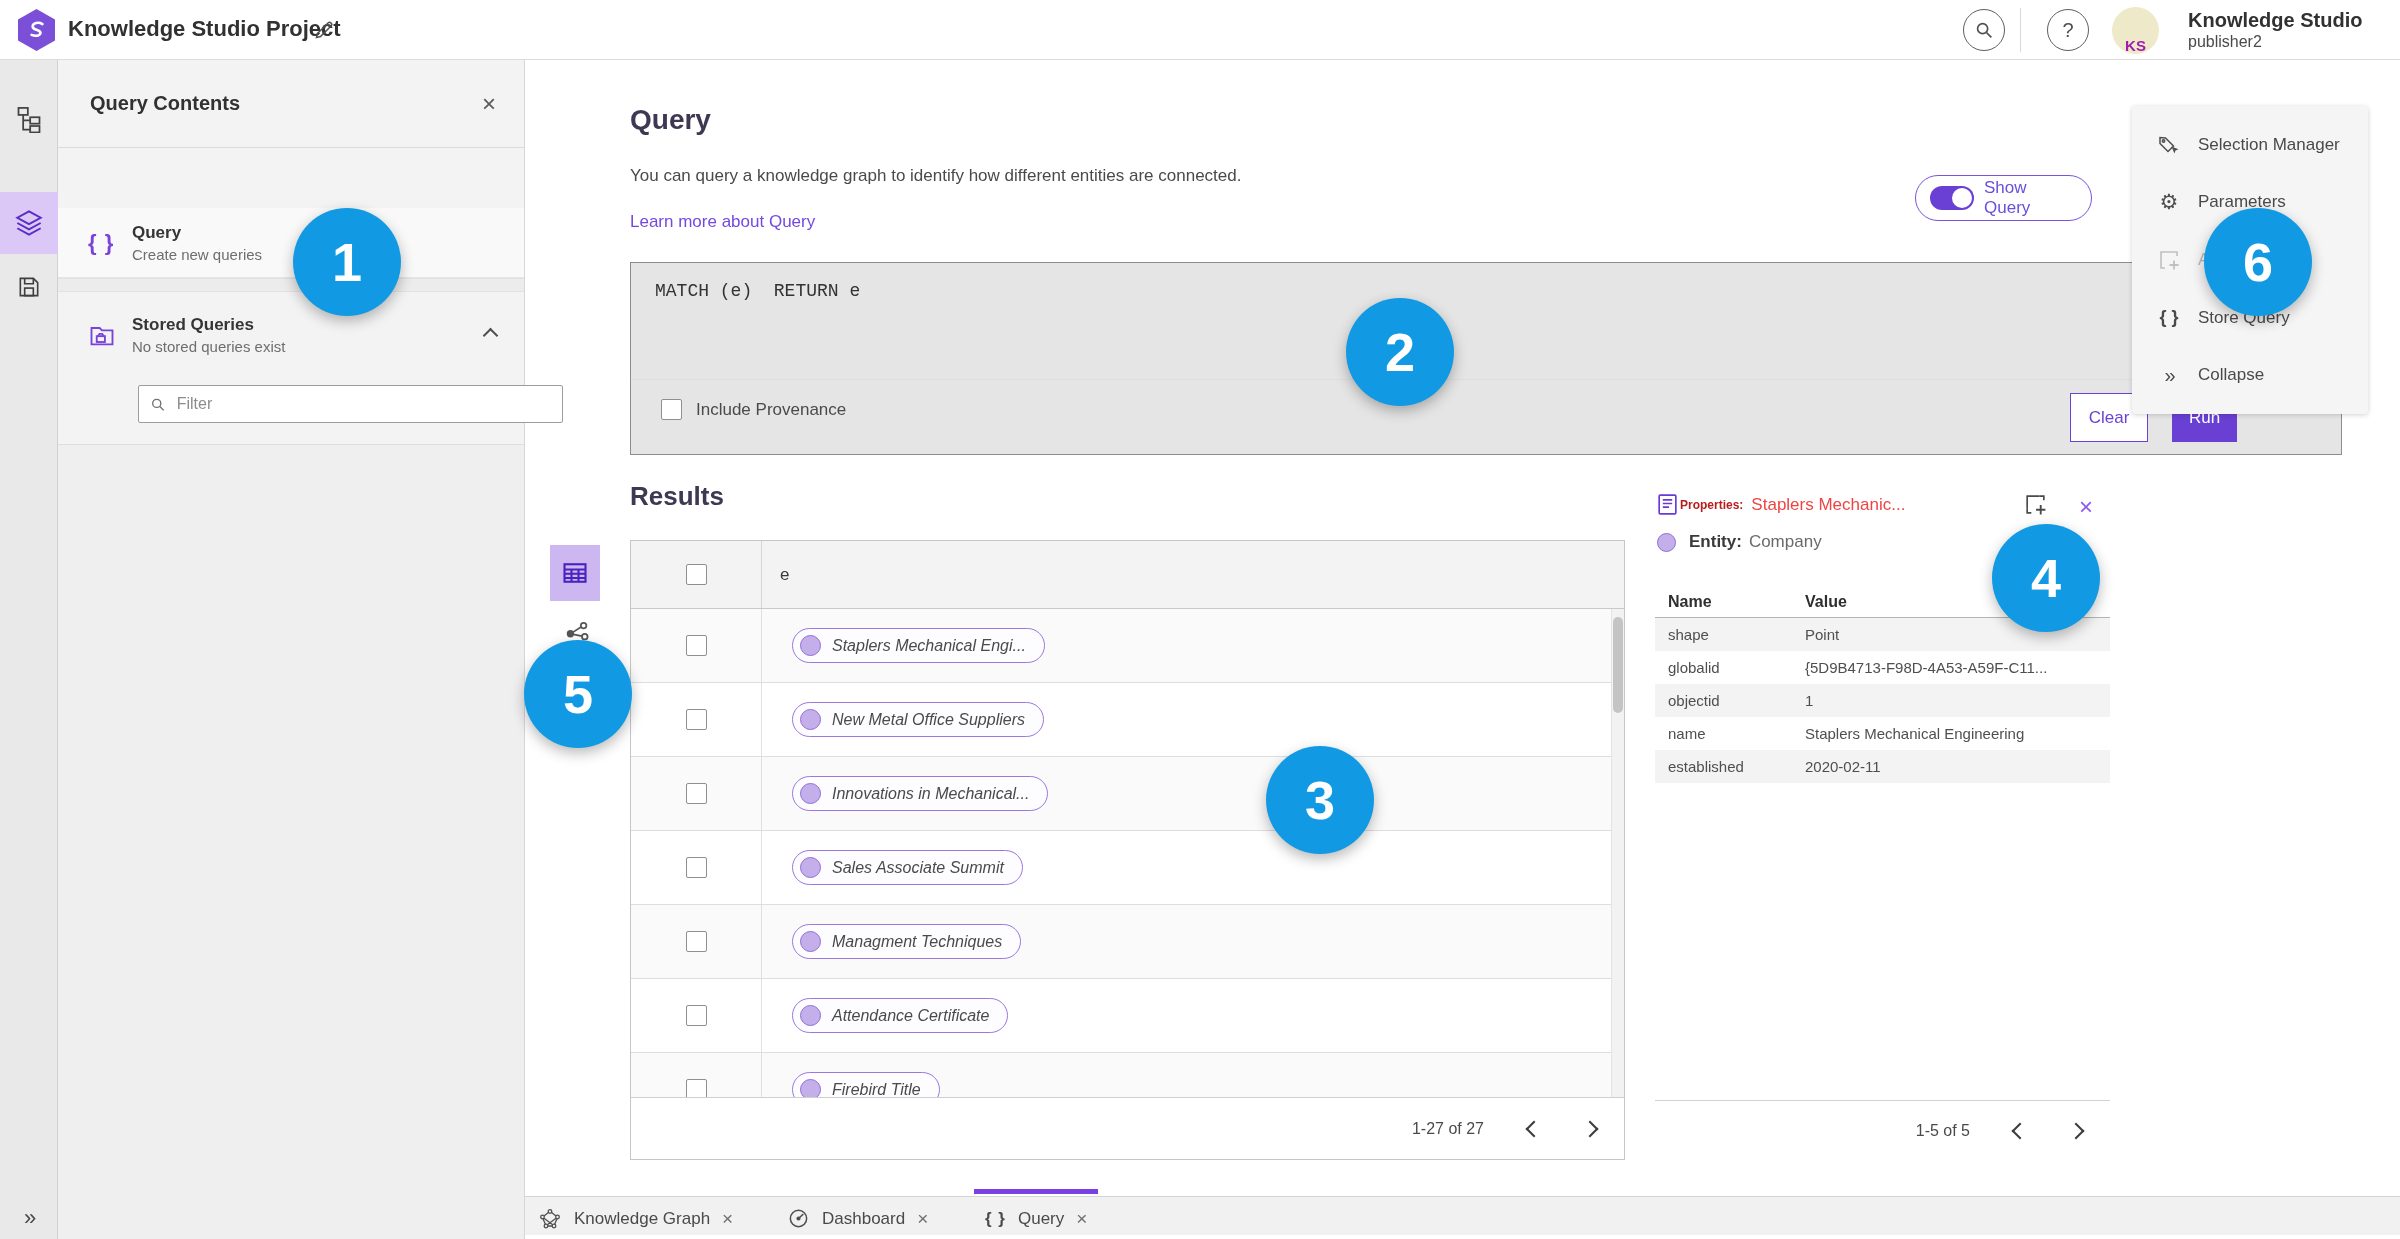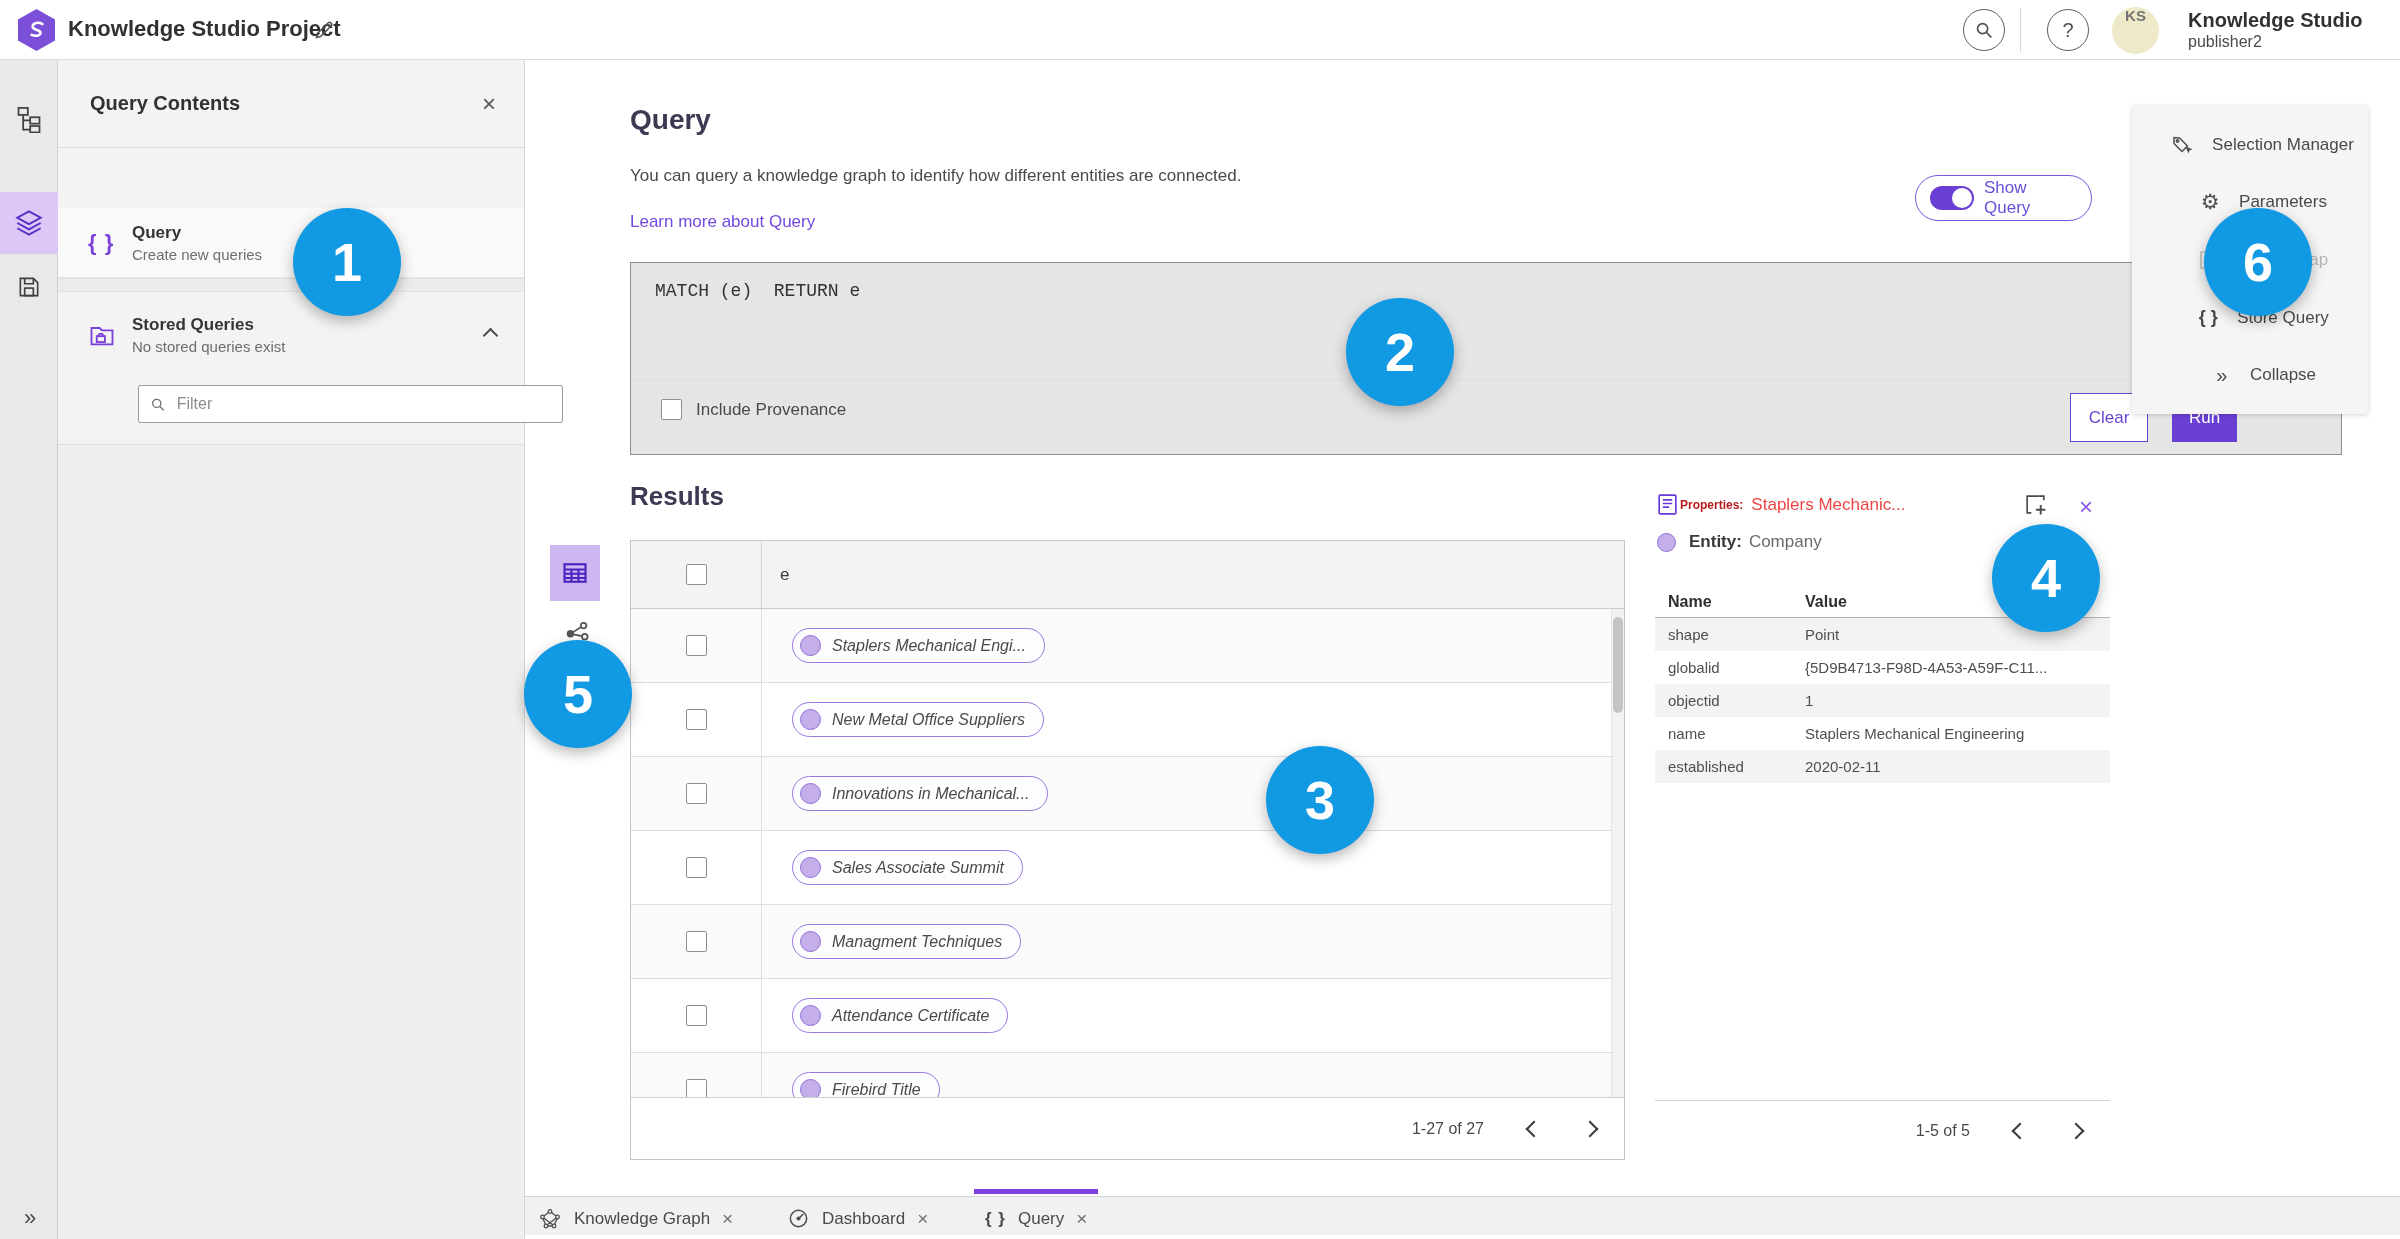--- a/index.html
+++ b/index.html
@@ -8,21 +8,21 @@
   #app { position:relative; width:2400px; height:1239px; overflow:hidden; background:#fff; }
 
   
   .header { position:absolute; left:0; top:0; width:2400px; height:60px; background:#fff; border-bottom:1px solid #dcdcdc; z-index:30; }
   .logo { position:absolute; left:18px; top:9px; width:37px; height:42px; background:#7b4fd8;
           clip-path:polygon(50% 0,100% 25%,100% 75%,50% 100%,0 75%,0 25%); display:flex; align-items:center; justify-content:center; }
   .app-title { position:absolute; left:68px; top:16px; font-size:22px; font-weight:600; color:#313131; }
   .pencil { position:absolute; left:312px; top:18px; width:24px; height:24px; }
   .hicon-circle { position:absolute; top:9px; width:42px; height:42px; border:1.6px solid #5f5f5f; border-radius:50%; display:flex; align-items:center; justify-content:center; background:#fff; }
   .hdivider { position:absolute; left:2020px; top:8px; width:1px; height:44px; background:#d8d8d8; }
-  .avatar { position:absolute; left:2112px; top:7px; width:47px; height:47px; border-radius:50%; background:#eee9c8; display:flex; align-items:flex-start; justify-content:center; font-size:15px; font-weight:700; color:#737373; }
+  .avatar { position:absolute; left:2112px; top:7px; width:47px; height:47px; border-radius:50%; background:#eee9c8; display:flex; align-items:flex-end; justify-content:center; font-size:15px; font-weight:700; color:#a21caf; }
   .user-block { position:absolute; left:2188px; top:8px; line-height:1.2; }
   .user-name { font-size:20px; font-weight:700; color:#313131; }
   .user-role { font-size:16px; color:#4a4a4a; }
   .qmark { font-size:20px; color:#4f4f4f; font-weight:400; }
 
   
   .rail { position:absolute; left:0; top:60px; width:58px; height:1179px; background:#e9e9e9; border-right:1px solid #d2d2d2; z-index:20; }
   .rail-item { position:absolute; left:0; width:58px; height:62px; display:flex; align-items:center; justify-content:center; }
   .rail-active { background:#dbc8f6; }
   .rail-expand { position:absolute; left:0; bottom:8px; width:58px; text-align:center; font-size:22px; color:#4a4a4a; letter-spacing:-2px; }
@@ -103,21 +103,21 @@
   .pt-head .c1 { width:150px; flex:0 0 150px; padding-left:13px; font-size:16px; font-weight:700; color:#2f2f2f; }
   .pt-head .c2 { font-size:16px; font-weight:700; color:#2f2f2f; }
   .prow { display:flex; height:33px; align-items:center; }
   .prow:nth-child(even) { background:#f3f3f3; }
   .prow .c1 { width:150px; flex:0 0 150px; padding-left:13px; font-size:15px; color:#4f4f4f; }
   .prow .c2 { font-size:15px; color:#4f4f4f; white-space:nowrap; overflow:hidden; max-width:295px; }
   .p-foot { position:absolute; left:0; bottom:0; width:100%; height:60px; border-top:1px solid #d2d2d2; display:flex; align-items:center; justify-content:flex-end; padding-right:28px; gap:44px; background:#fff; }
 
   
   .rmenu { position:absolute; left:2132px; top:106px; width:236px; height:308px; background:#f5f5f5; border-radius:4px; box-shadow:0 1px 5px rgba(0,0,0,0.18); padding:10px 0; display:flex; flex-direction:column; z-index:5; }
-  .rm-item { flex:1; display:flex; align-items:center; padding-left:24px;justify-content:center; }
+  .rm-item { flex:1; display:flex; align-items:center; padding-left:24px; }
   .rm-icon { width:26px; flex:0 0 26px; display:flex; align-items:center; justify-content:center; }
   .rm-label { margin-left:16px; font-size:17px; color:#4a4a4a; white-space:nowrap; }
   .rm-disabled .rm-label { color:#b8b8b8; }
   .rm-braces { font-size:18px; font-weight:600; color:#4a4a4a; }
   .rm-collapse { font-size:20px; color:#4a4a4a; letter-spacing:-2px; }
   .gear { font-family:"DejaVu Sans",sans-serif; font-size:21px; color:#4f4f4f; }
 
   
   .tabbar { position:absolute; left:525px; top:1196px; width:1875px; height:39px; background:#f1f1f1; border-top:1px solid #d4d4d4; z-index:15; }
   .tab { position:absolute; top:0; height:43px; display:flex; align-items:center; gap:12px; }

